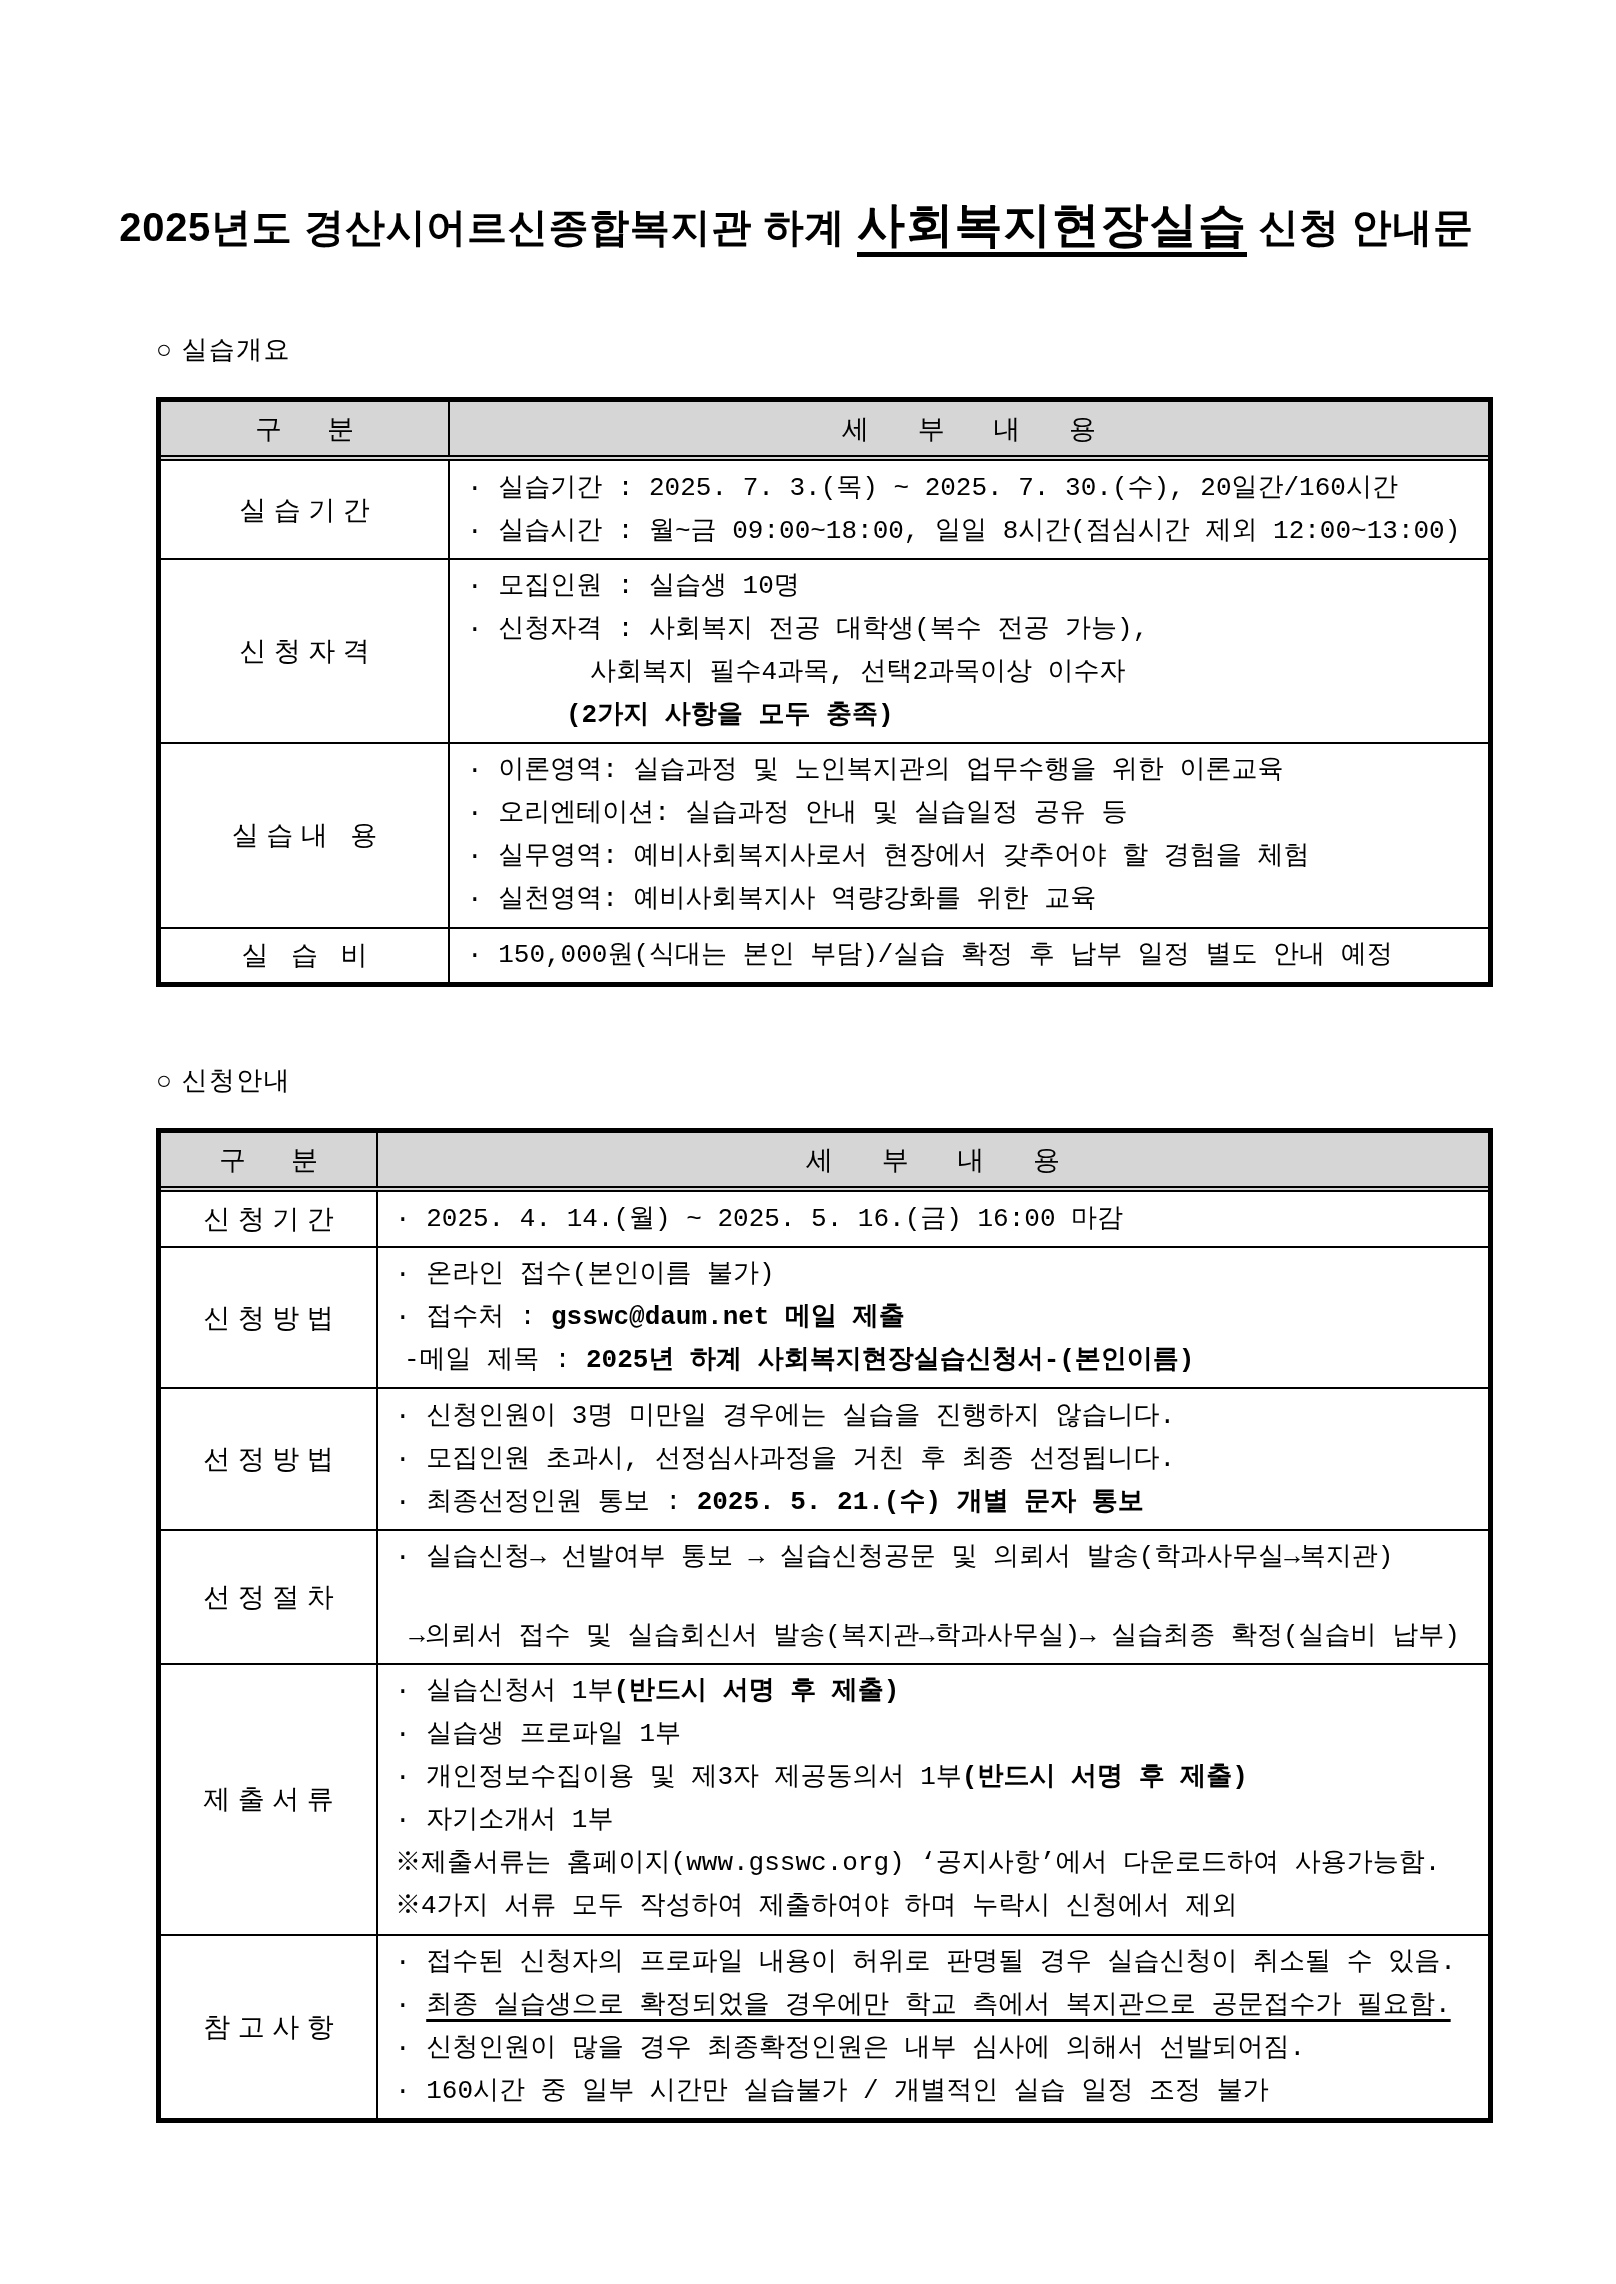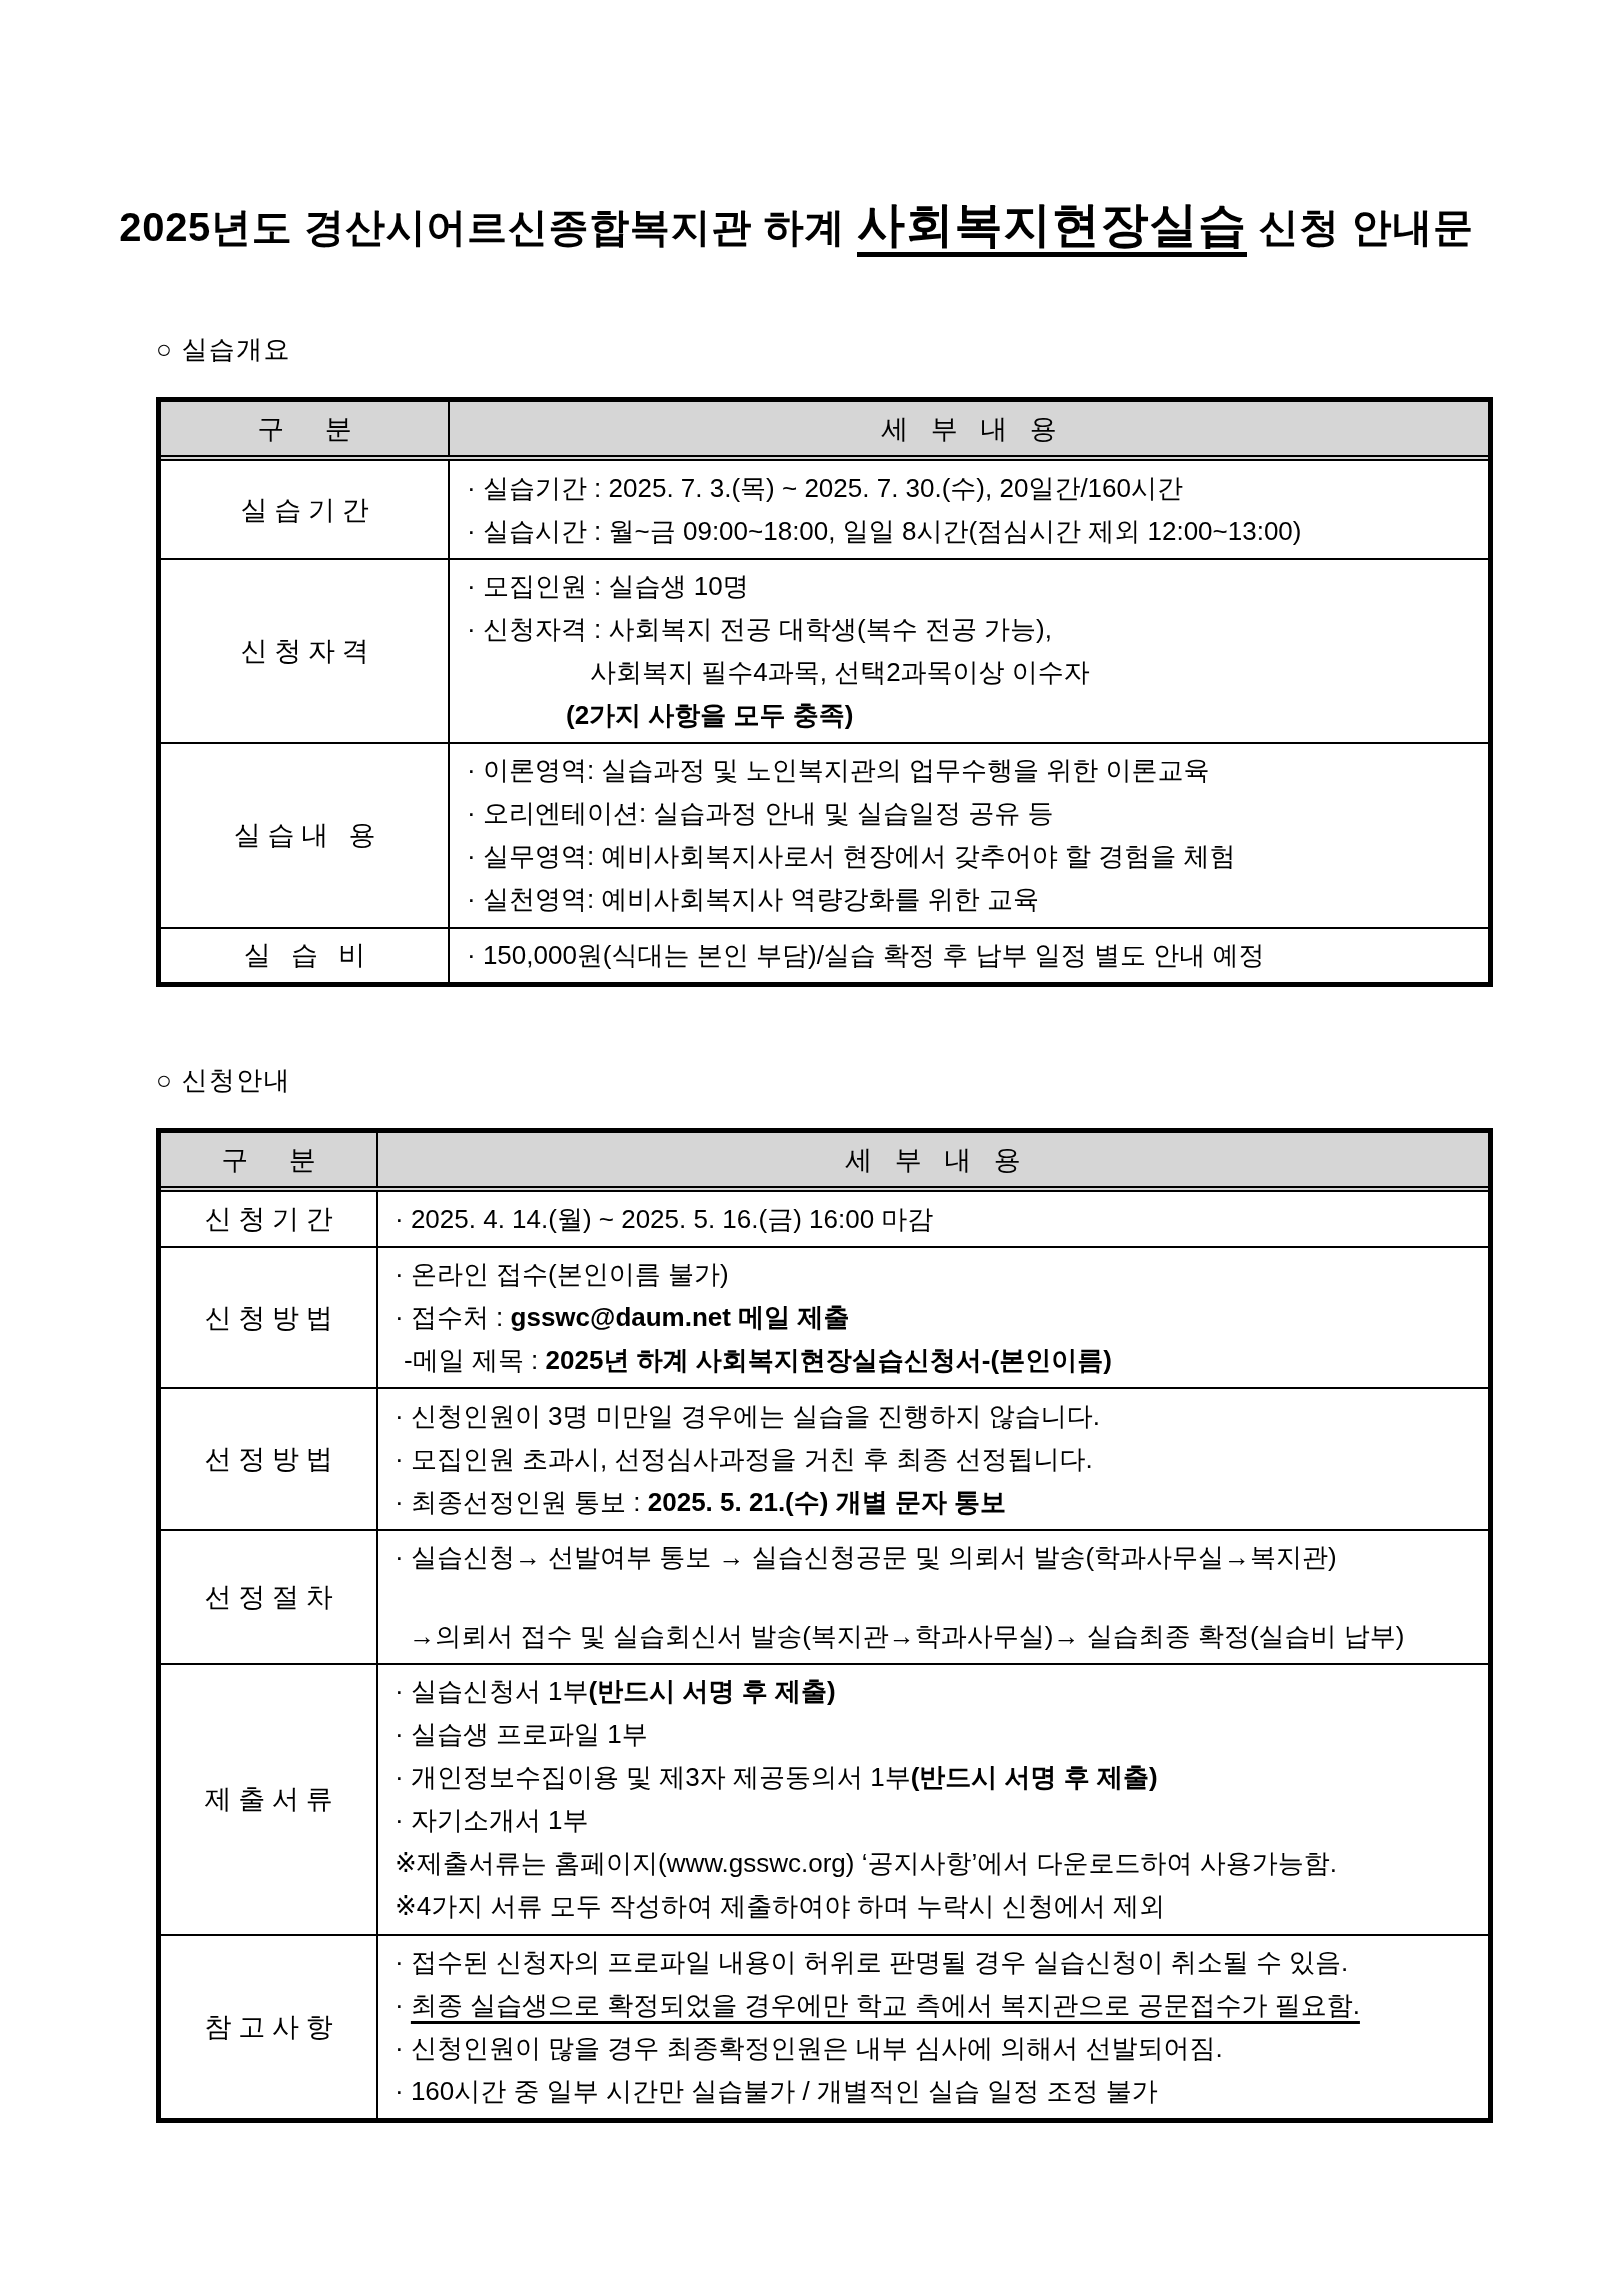--- a/index.html
+++ b/index.html
@@ -52,29 +52,29 @@
     width:287px;
     flex:0 0 auto;
     border-right:2.6px solid #000;
     display:flex;
     flex-direction:column;
     align-items:center;
     justify-content:center;
     text-align:center;
     font-size:27px;
     padding:3.9px 0;
-    font-family:Liberation Serif, serif;
   }
   .sec1 .t-label{width:215px;}
   .t-content{
     flex:1 1 auto;
     display:flex;
     flex-direction:column;
     justify-content:center;
     padding:5.2px 9px 5.2px 17px;
+    font-family:Liberation Mono, monospace;
   }
   .t-hcell{
     white-space:pre-wrap;
     font-size:27px;
     justify-content:center;
     align-items:center;
     text-align:center;
     padding:3.9px 0;
   }
   .label-line{white-space:pre-wrap;line-height:46px;}

